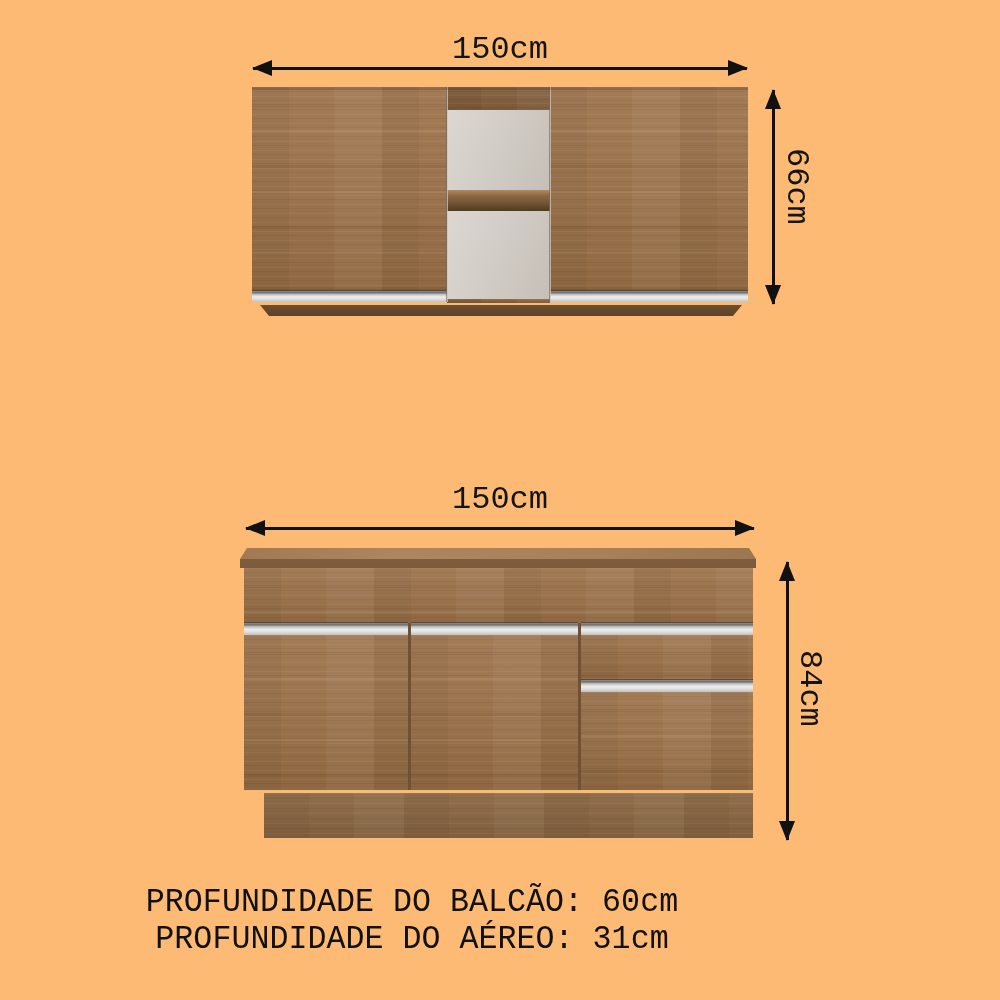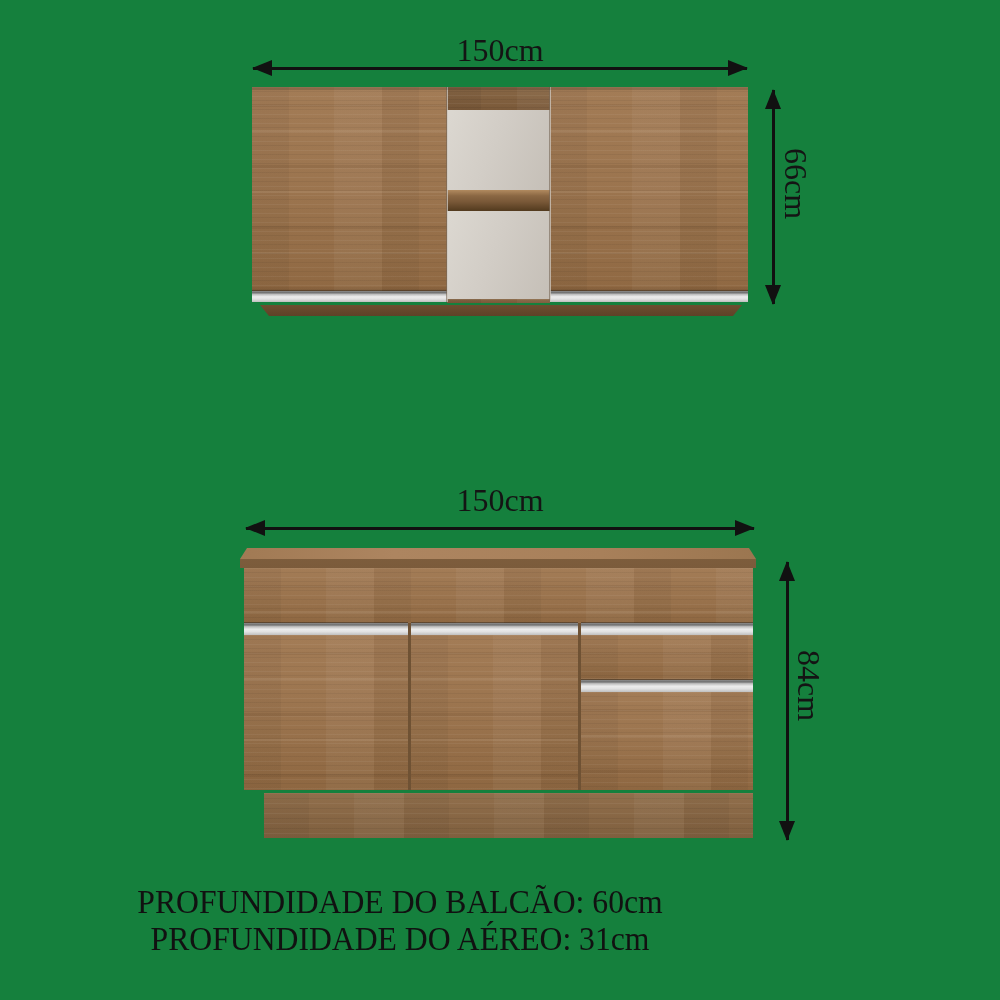--- a/index.html
+++ b/index.html
@@ -1,18 +1,18 @@
 <!DOCTYPE html>
 <html><head>
 <meta charset="utf-8">
 <style>
   html,body{margin:0;padding:0;background:#ffffff;}
   .canvas{
-    position:relative;width:1000px;height:1000px;background:#15803d;
-    font-family:Liberation Serif, serif;color:#141414;overflow:hidden;
+    position:relative;width:1000px;height:1000px;background:#fdba74;
+    font-family:Liberation Mono, monospace;color:#141414;overflow:hidden;
   }
   .abs{position:absolute;}
 
   
   .wood{
     background-color:#9c744e;
     background-image:
       repeating-linear-gradient(180deg, rgba(255,255,255,.05) 0 1px, rgba(0,0,0,0) 1px 4px, rgba(0,0,0,.05) 4px 5px, rgba(0,0,0,0) 5px 9px),
       repeating-linear-gradient(180deg, rgba(0,0,0,0) 0 17px, rgba(73,45,20,.11) 17px 20px, rgba(0,0,0,0) 20px 43px, rgba(255,241,224,.09) 43px 45px, rgba(0,0,0,0) 45px 61px),
       repeating-linear-gradient(90deg, rgba(0,0,0,.04) 0 37px, rgba(0,0,0,0) 37px 82px, rgba(255,255,255,.04) 82px 130px),
@@ -77,21 +77,21 @@
 
   
   .dim{position:absolute;font-size:32px;line-height:1;color:#141414;white-space:nowrap;}
   .dim-h{text-align:center;}
   .dim-v{writing-mode:vertical-rl;text-orientation:mixed;}
 
   
   .seam{position:absolute;top:0;bottom:0;width:2px;background:linear-gradient(90deg,rgba(60,38,16,.55),rgba(236,232,226,.85));}
 
   
-  .footer{position:absolute;left:4px;width:792px;text-align:center;}
+  .footer{position:absolute;left:16px;width:792px;text-align:center;}
   .footer-line{font-size:33px;line-height:37px;color:#111;letter-spacing:0;transform:scaleX(.96);transform-origin:50% 50%;white-space:nowrap;}
 </style>
 </head>
 <body>
 
 <div class="canvas">
 
   <div class="dim dim-h abs" style="left:252px;top:34px;width:496px">150cm</div>
 
   <div class="arrow-h" style="left:253px;top:67px;width:494px">

